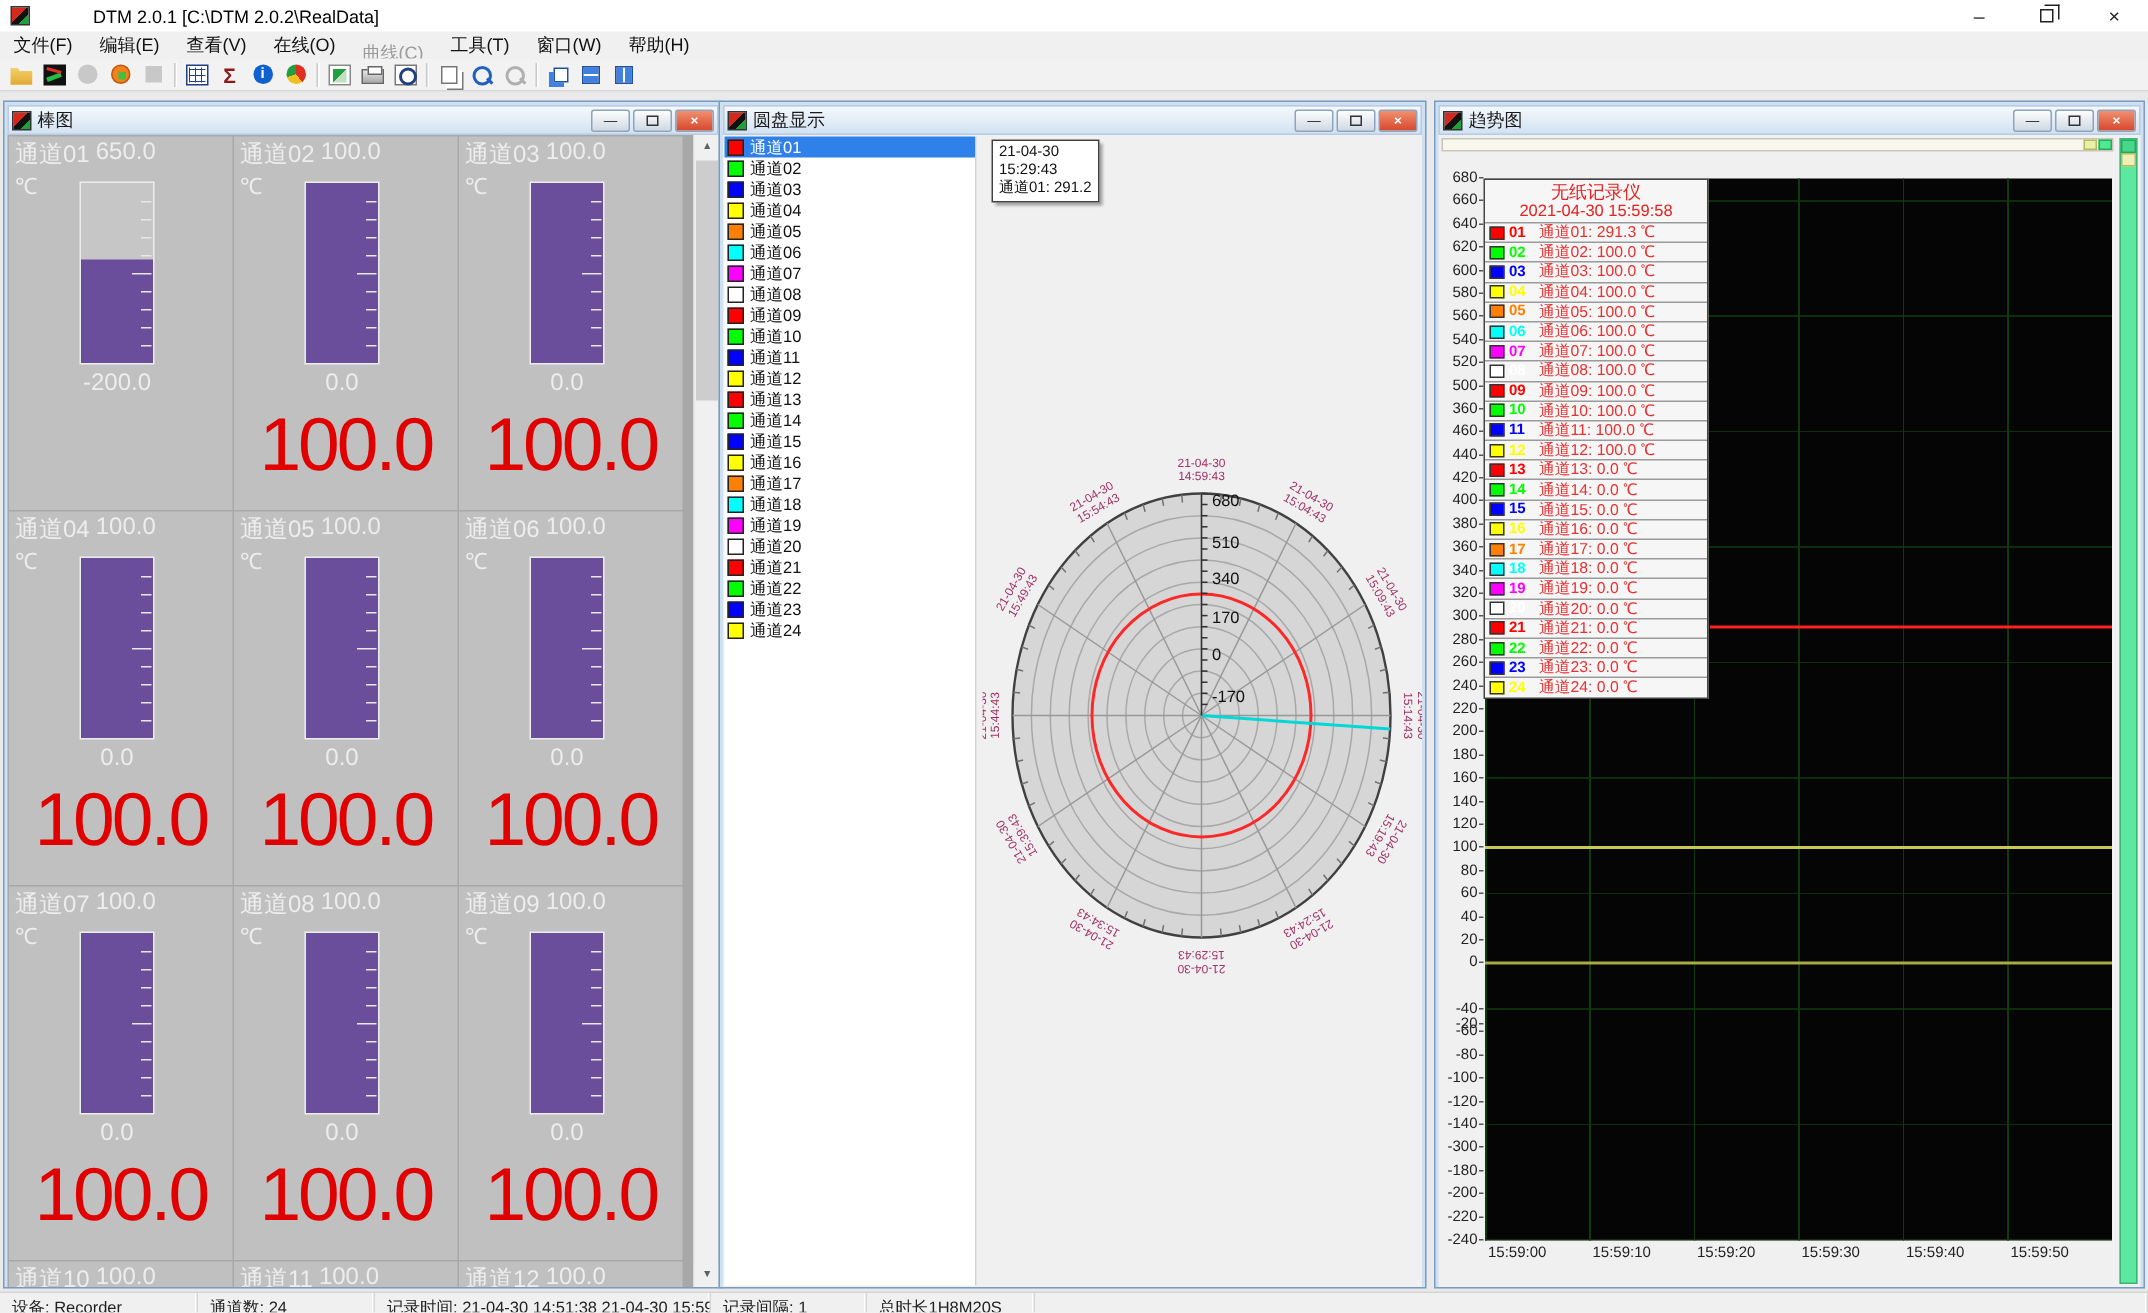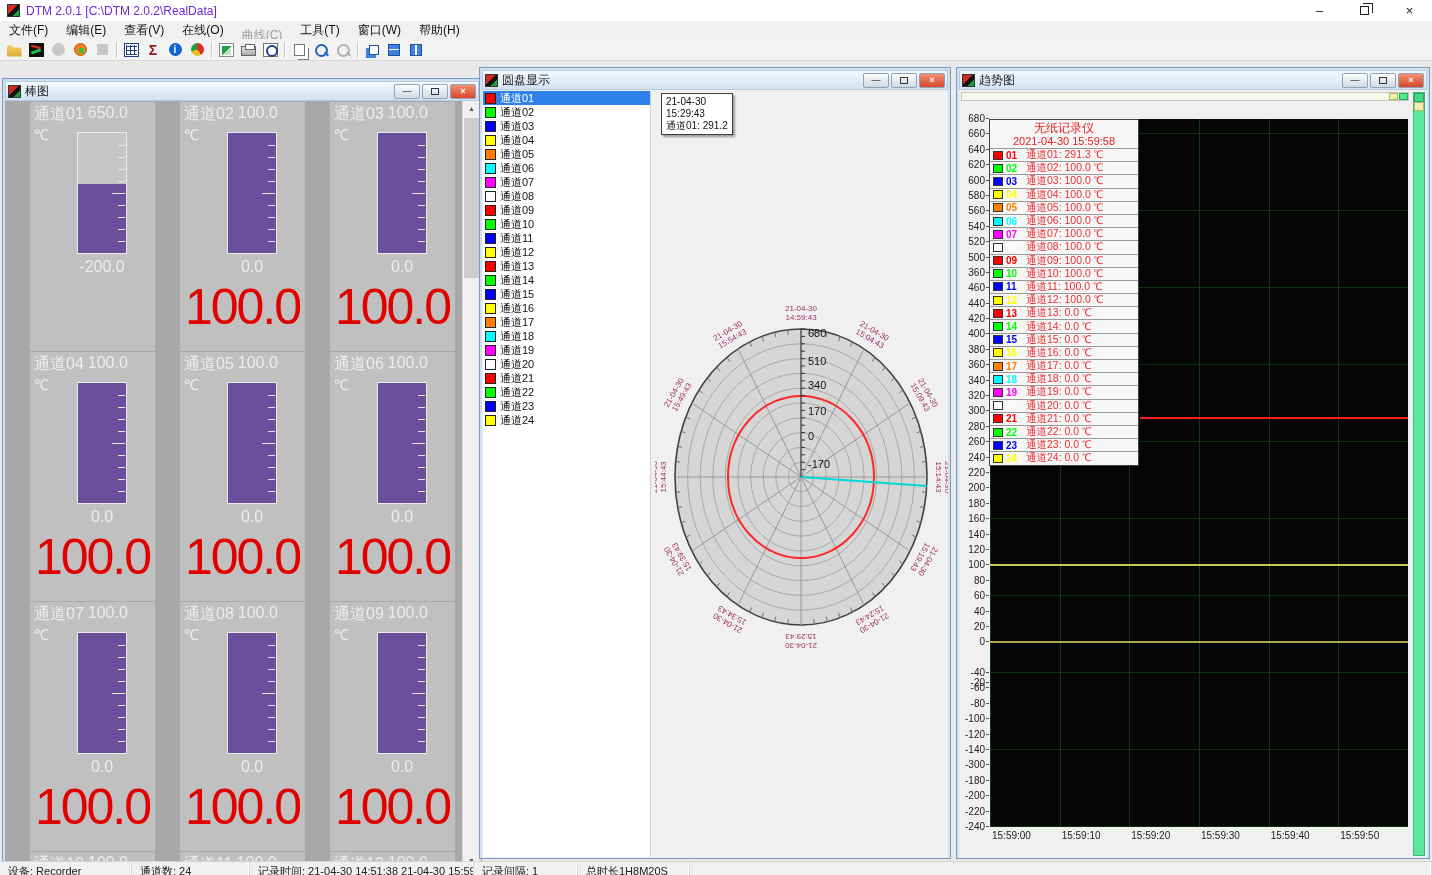--- a/index.html
+++ b/index.html
@@ -3,21 +3,21 @@
 <meta charset="utf-8">
 <style>
   * { margin:0; padding:0; box-sizing:border-box; }
   html,body { width:1432px; height:875px; overflow:hidden; }
   body { font-family:"Liberation Sans", sans-serif; background:#ffffff; position:relative; }
   #screen { position:absolute; inset:0; width:1432px; height:875px; background:#e9e9e9; overflow:hidden; }
 
   
   #titlebar { position:absolute; left:0; top:0; width:1432px; height:22px; background:#ffffff; display:flex; align-items:center; border-bottom:1px solid #f0f0f0; }
   .app-ico { width:13px; height:13px; margin:0 6px 0 7px; background:linear-gradient(135deg,#d42a1e 0 45%,#111 45% 70%,#1f9e3a 70%); border:1px solid #333; }
-  #title-text { font-size:12px; color:#6d28d9; }
+  #title-text { font-size:12px; color:#000000;margin-left:36px; }
   #win-controls { margin-left:auto; display:flex; height:22px; }
   .wc-btn { width:45px; height:22px; display:flex; align-items:center; justify-content:center; color:#222; font-size:13px; }
   .wc-restore-box { width:9px; height:9px; border:1px solid #222; position:relative; background:#fff; }
   .wc-restore-box:before { content:""; position:absolute; left:2px; top:-4px; width:9px; height:9px; border:1px solid #222; border-bottom:none; border-left:none; }
 
   #menubar { position:absolute; left:0; top:22px; width:1432px; height:17px; background:#f0f0f0; display:flex; align-items:center; font-size:12px; }
   .menu-item { padding:1px 9px; color:#111; height:17px; display:flex; align-items:center; }
   .menu-item.disabled { color:#9a9a9a;margin-top:10px; }
 
   #toolbar { position:absolute; left:0; top:39px; width:1432px; height:22px; background:#f2f2f2; border-bottom:1px solid #d8d8d8; display:flex; align-items:center; padding-left:3px; }
@@ -49,21 +49,21 @@
   .child-title .t { font-size:12px; color:#1a1a1a; margin-left:4px; }
   .cbtns { margin-left:auto; display:flex; gap:2px; }
   .cbtn { width:26px; height:15px; border:1px solid #8fa4ba; border-radius:2px; background:linear-gradient(#fdfdfd,#cfd9e4); display:flex; align-items:center; justify-content:center; font-size:9px; color:#222; }
   .cbtn.close { background:linear-gradient(#f09070,#d8472c); color:#fff; font-weight:bold; }
   .cbtn .maxbox { width:8px; height:7px; border:1px solid #333; background:transparent; }
   .child-content { position:relative; overflow:hidden; background:#f0f0f0; }
 
   
   #bar-content { background:#a8a8a8; }
   #bar-grid { position:absolute; left:1px; top:1px; width:451px; display:grid; grid-template-columns:repeat(3,149px); grid-auto-rows:249px; gap:1px; }
-  .bar-cell { background:#c0c0c0; position:relative; overflow:hidden;margin-left:24px; }
+  .bar-cell { background:#c0c0c0; position:relative; overflow:hidden; }
   .bc-head { position:absolute; left:4px; top:2px; width:140px; font-size:16px; color:#ededed; white-space:nowrap; }
   .bc-name { display:inline-block; max-width:50px; overflow:hidden; vertical-align:top; }
   .bc-max { margin-left:4px; }
   .bc-unit { position:absolute; left:4px; top:22px; font-size:15px; color:#ededed; }
   .bc-track { position:absolute; left:47px; top:30px; width:50px; height:122px; border:1px solid #ececec; background:#c6c6c6; }
   .bc-fill { position:absolute; left:0; right:0; bottom:0; background:#6a4d9b; }
   .bc-tick { position:absolute; right:1px; height:1px; background:#e8e8e8; width:7px; }
   .bc-tick.mid { width:13px; }
   .bc-min { position:absolute; left:22px; top:156px; width:100px; text-align:center; font-size:16px; color:#ededed; }
   .bc-val { position:absolute; left:0; top:176px; width:100%; text-align:center; font-size:50px; color:#e10000; letter-spacing:-2px; }
@@ -187,21 +187,21 @@
         <div class="ticon i-cascade"></div>
       </div>
       <div class="tb-btn">
         <div class="ticon i-tileh"></div>
       </div>
       <div class="tb-btn">
         <div class="ticon i-tilev"></div>
       </div>
     </div>
 
-  <div class="child" style="left:2px; top:78px; width:480px; height:792px;">
+  <div class="child" style="left:2px; top:67px; width:480px; height:792px;">
     <div class="child-title">
       <div class="app-ico" style="margin:0;"></div>
       <span class="t">棒图</span>
       <div class="cbtns">
         <div class="cbtn">—</div>
         <div class="cbtn">
             <span class="maxbox"></span>
           </div>
         <div class="cbtn close">×</div>
       </div>

